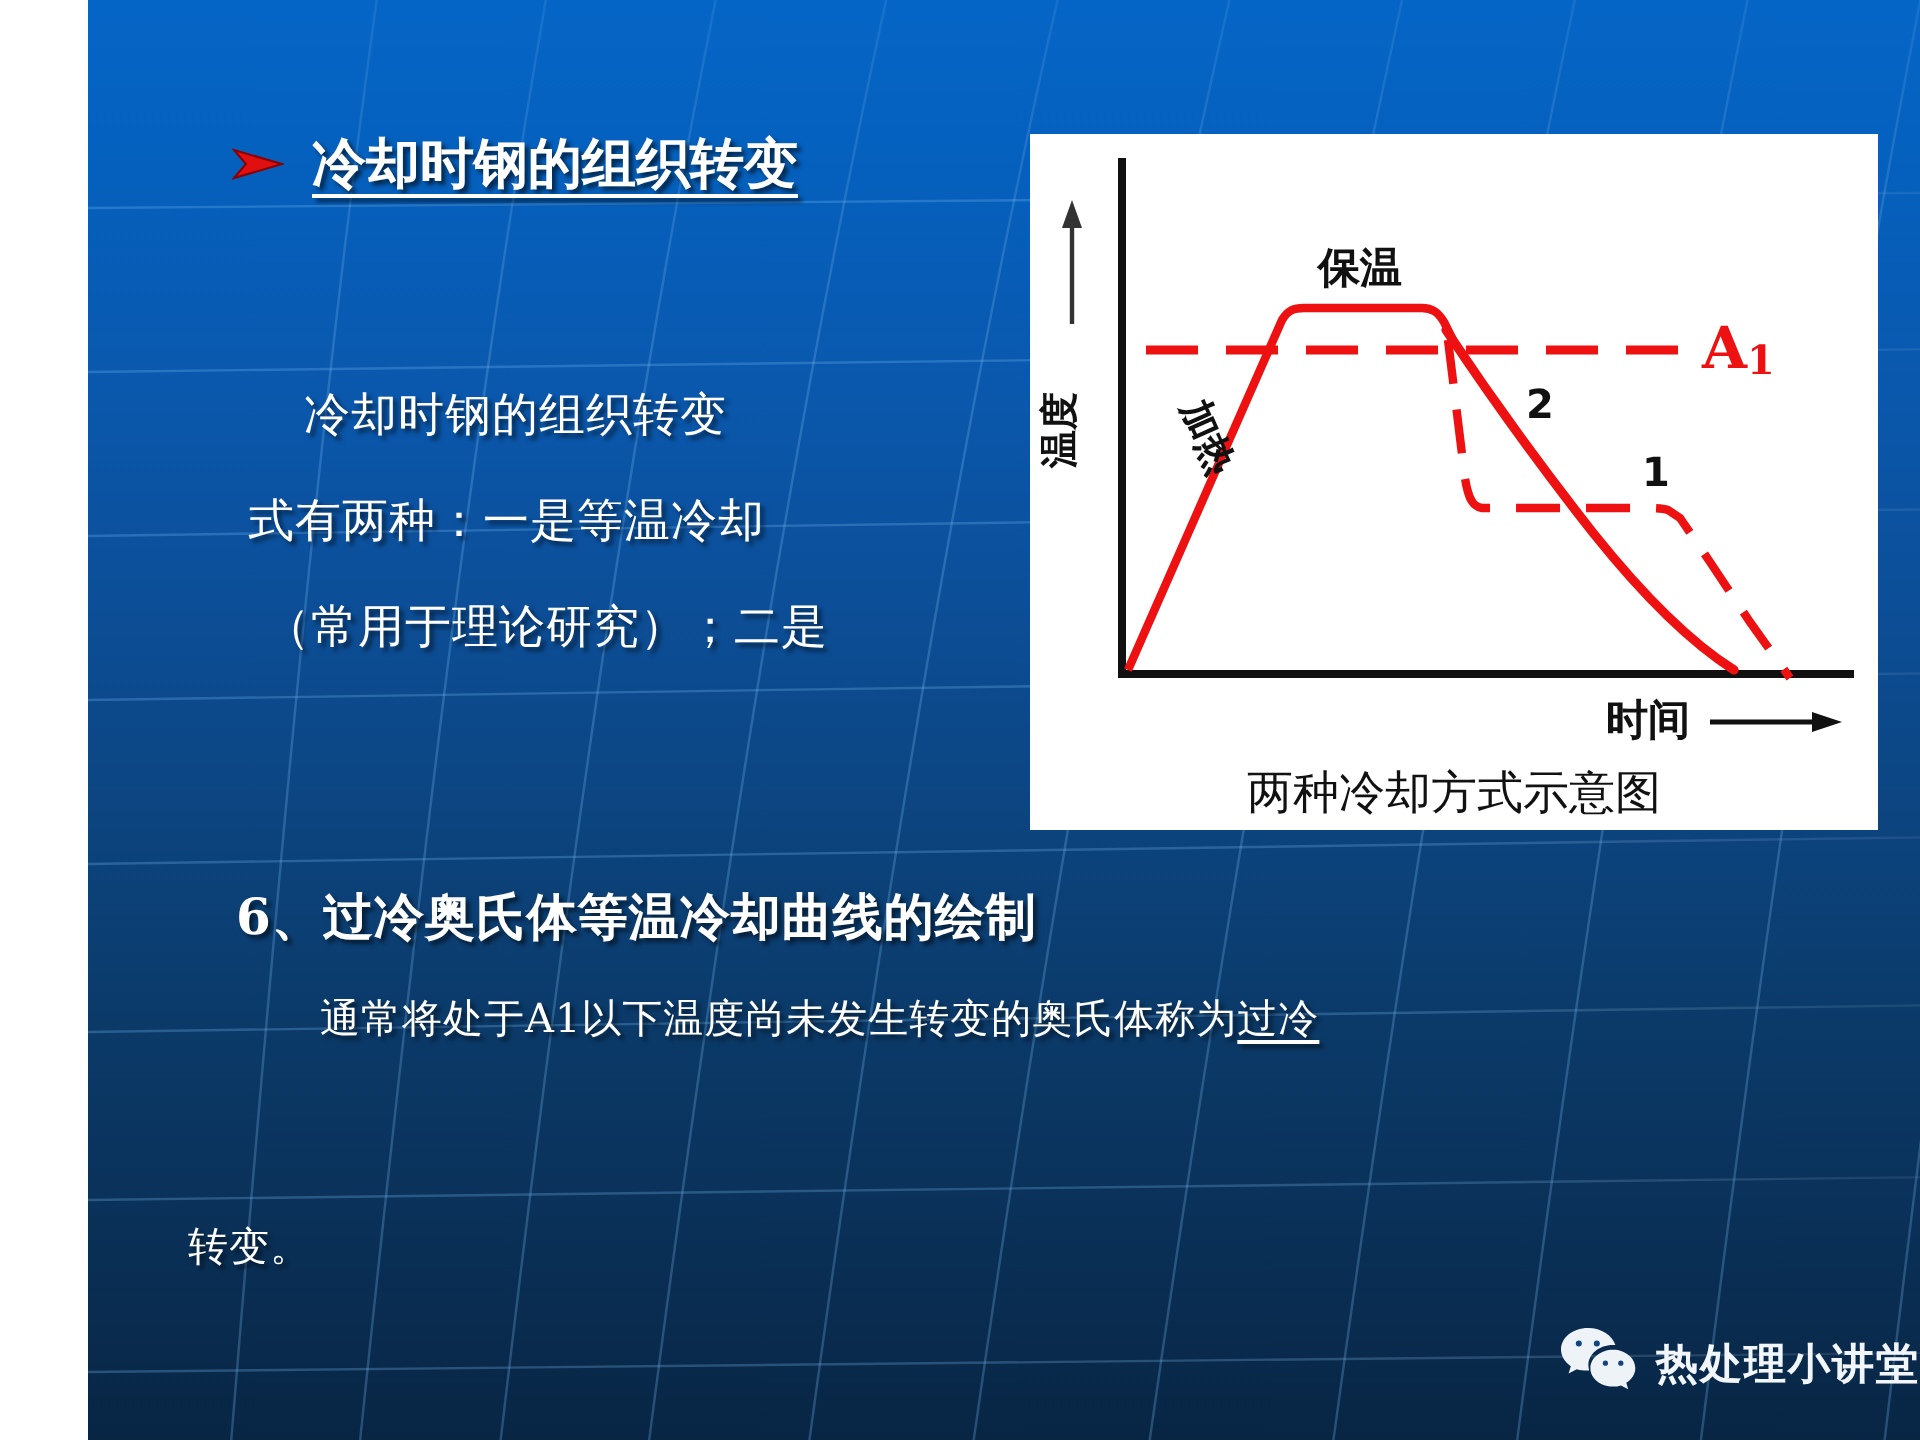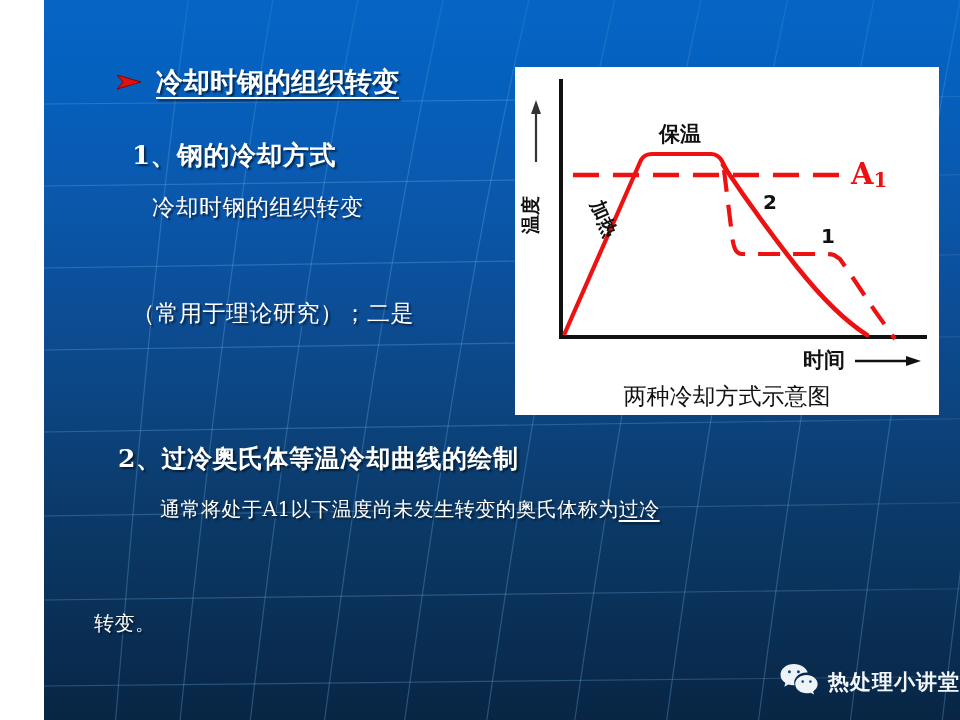--- a/index.html
+++ b/index.html
@@ -184,26 +184,26 @@
     </g>
   </svg>
 
   <div id="heading-row">
     <svg id="bullet-arrow" viewBox="0 0 26 20">
       <path d="M1,3 L25,10 L1,17 L7,10 Z" fill="#e01010" stroke="#8a0000" stroke-width="1"></path>
     </svg>
     <span id="heading-text">冷却时钢的组织转变</span>
   </div>
 
-  <div class="txt" id="sub-1">1、钢的冷却方式</div>
 
   <div class="txt para-line" id="p1-l1">冷却时钢的组织转变</div>
+  <div class="txt para-line" id="p1-l2">式有两种：一是等温冷却</div>
   <div class="txt para-line" id="p1-l3">（常用于理论研究）；二是</div>
 
-  <div class="txt" id="sub-2">2、过冷奥氏体等温冷却曲线的绘制</div>
+  <div class="txt" id="sub-2">6、过冷奥氏体等温冷却曲线的绘制</div>
 
   <div class="txt para2-line" id="p2-l1">通常将处于A1以下温度尚未发生转变的奥氏体称为<span class="u">过冷</span></div>
   <div class="txt para2-line" id="p2-l3">转变。</div>
 
   <div id="figure-panel">
     <svg id="figure-svg" viewBox="0 0 424 348">
 
       <line x1="46" y1="12" x2="46" y2="270" stroke="#111111" stroke-width="4"></line>
       <line x1="44" y1="270" x2="412" y2="270" stroke="#111111" stroke-width="4"></line>
 

